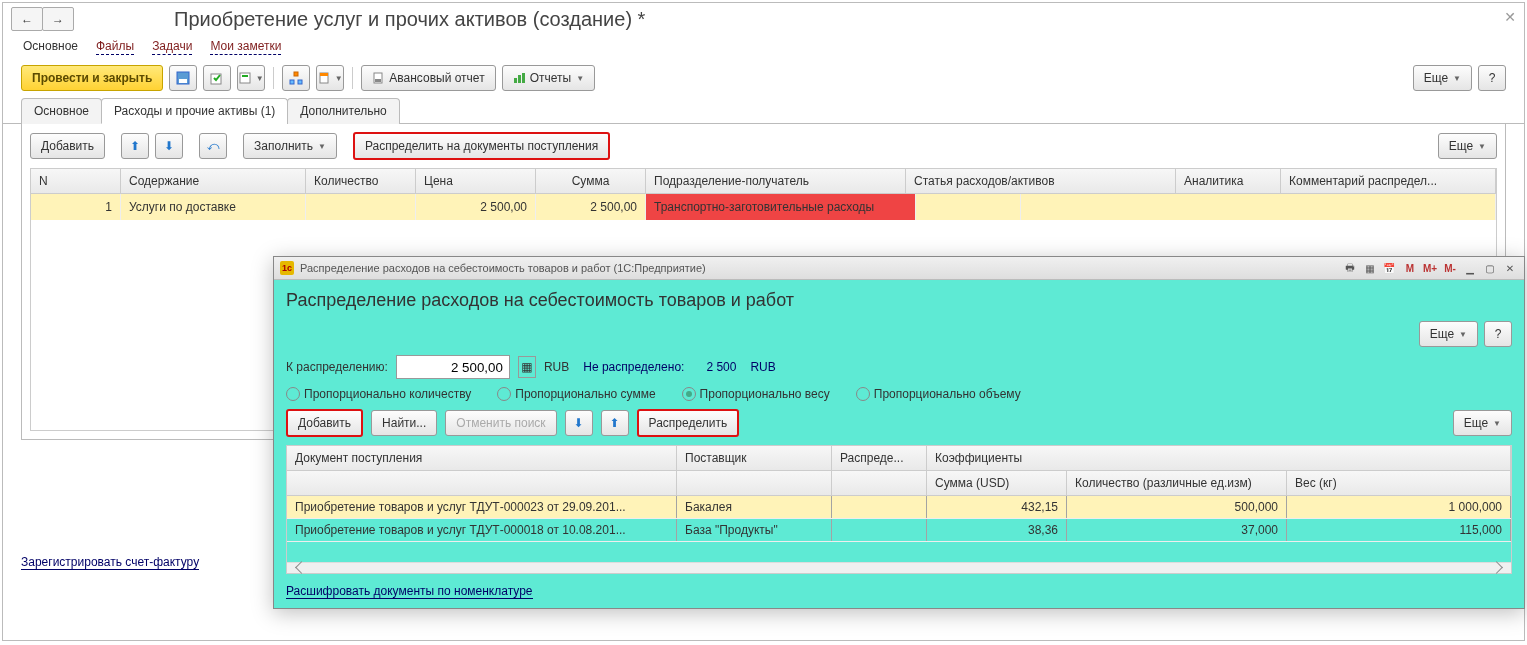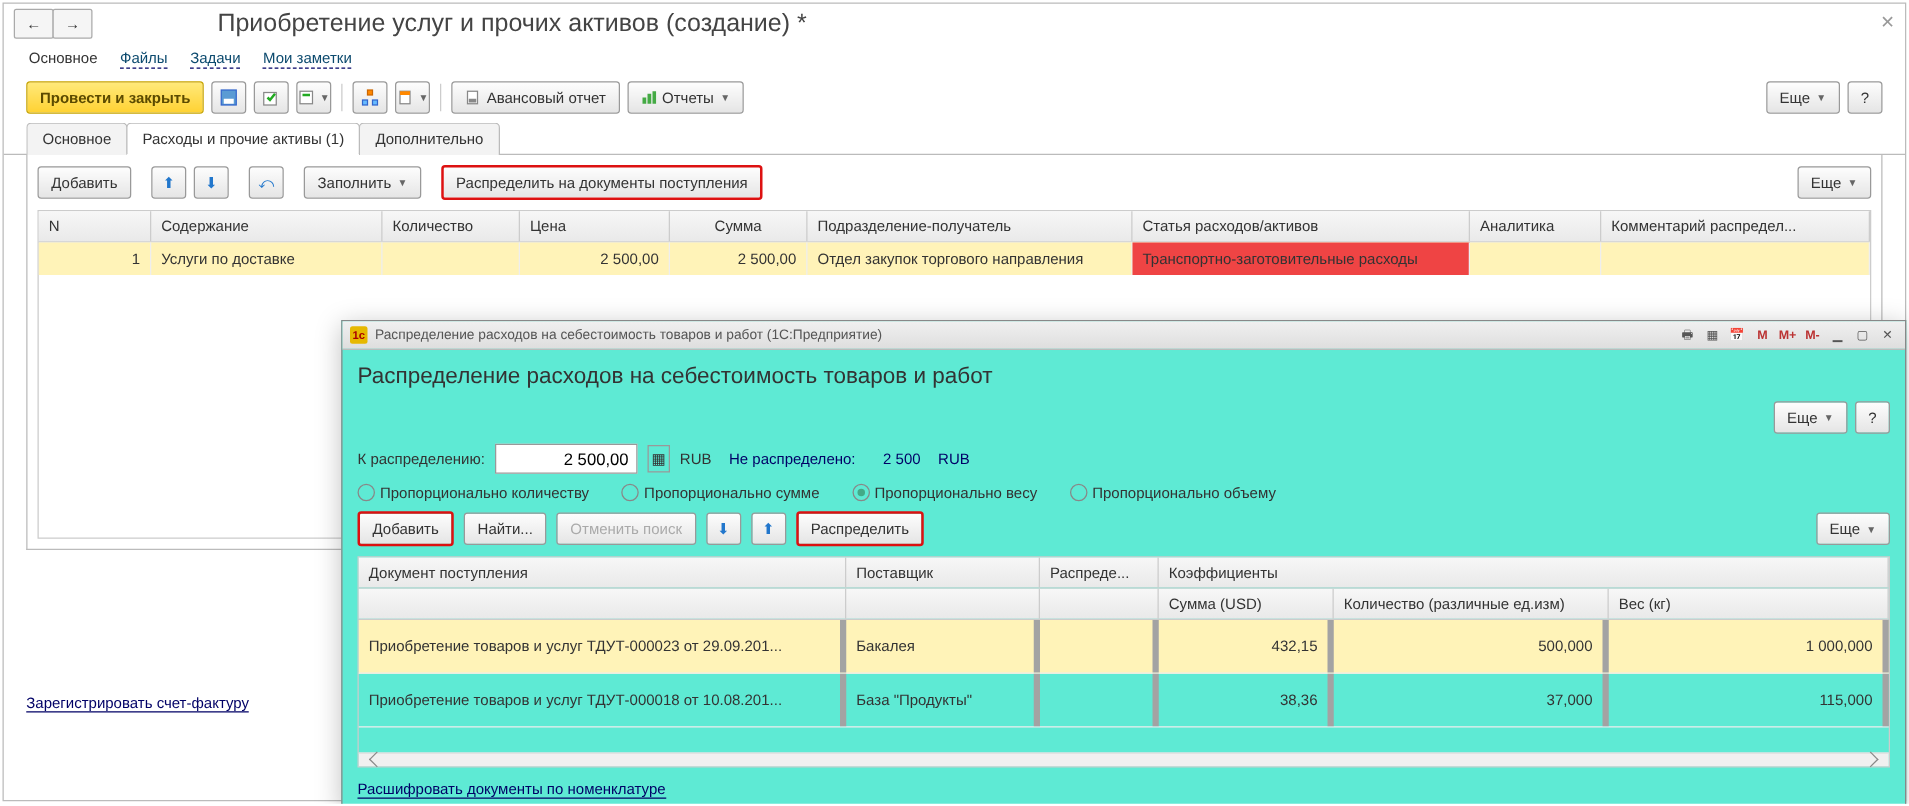--- a/index.html
+++ b/index.html
@@ -3,21 +3,21 @@
 <meta charset="utf-8">
 <style>
 html,body{margin:0;padding:0;font-family:Arial,sans-serif;font-size:12px;color:#333;background:#fff}
 .outer-win{border:1px solid #bbb;margin:2px;position:relative;height:639px;box-sizing:border-box}
 .top-nav{display:flex;align-items:center;padding:4px 8px}
 .nav-btn{width:30px;height:22px;border:1px solid #aaa;background:#f5f5f5;display:flex;align-items:center;justify-content:center;cursor:pointer;border-radius:2px}
 .nav-btn + .nav-btn{margin-left:-1px}
 .page-title{font-size:20px;color:#444;margin-left:100px}
 .close-x{position:absolute;right:8px;top:6px;font-size:14px;color:#999;cursor:pointer}
 .sections{display:flex;gap:18px;padding:4px 20px}
-.sections a{color:#0c4a6e;text-decoration:none;border-bottom:1px dashed #006;padding-bottom:1px}
+.sections a{color:#7f1d1d;text-decoration:none;border-bottom:1px dashed #006;padding-bottom:1px}
 .sections .cur{color:#333;border:none}
 .toolbar{display:flex;align-items:center;gap:6px;padding:6px 18px}
 .btn{height:24px;padding:0 10px;border:1px solid #999;background:linear-gradient(#fdfdfd,#e5e5e5);border-radius:3px;display:flex;align-items:center;gap:5px;cursor:pointer;white-space:nowrap}
 .btn.yellow{background:linear-gradient(#ffe97a,#ffd233);border-color:#c7a400;font-weight:bold;color:#5b4a00}
 .btn.icon{width:26px;padding:0;justify-content:center}
 .btn .dd{font-size:8px;color:#666}
 .sep{width:1px;height:22px;background:#ccc;margin:0 2px}
 .toolbar-right{margin-left:auto;display:flex;gap:6px}
 .tabs{display:flex;padding:0 18px;border-bottom:1px solid #bbb}
 .tab{padding:5px 12px;border:1px solid #bbb;border-bottom:none;background:#f3f3f3;border-radius:4px 4px 0 0;margin-right:-1px;cursor:pointer;position:relative;top:1px}
@@ -54,21 +54,21 @@
 .dlg-row{display:flex;align-items:center;gap:8px;margin:8px 0}
 .inp{border:1px solid #999;height:22px;padding:0 6px;text-align:right;width:100px}
 .radio{display:flex;gap:4px;margin-right:18px}
 .radio .r{width:12px;height:12px;border:1px solid #888;border-radius:50%;display:flex;align-items:center;justify-content:center}
 .radio.sel .r::after{content:"";width:6px;height:6px;background:#4a8;border-radius:50%}
 .dlg-grid{border:1px solid #ccc;margin-top:6px}
 .dlg-gh{display:flex;background:linear-gradient(#f7f7f7,#e9e9e9);border-bottom:1px solid #ccc}
 .dlg-gh2{display:flex;background:linear-gradient(#f7f7f7,#e9e9e9);border-bottom:1px solid #ccc}
 .dlg-gh>div,.dlg-gh2>div{padding:5px 8px;border-right:1px solid #ccc;box-sizing:border-box;text-align:left}
 .dlg-grow{display:flex;border-bottom:1px solid #eee}
-.dlg-grow>div{padding:14px 8px;border-right:5px solid #a3a3a3;box-sizing:border-box}
+.dlg-grow>div{padding:4px 8px;border-right:1px solid #a3a3a3;box-sizing:border-box}
 .dc-doc{width:390px}
 .dc-sup{width:155px}
 .dc-dist{width:95px}
 .dc-coef{flex:1;text-align:center}
 .dc-sum{width:140px;text-align:right}
 .dc-qty{width:220px;text-align:right}
 .dc-w{flex:1;text-align:right}
 .dlg-grow.yel{background:#fff3b8}
 .scroll{height:10px;background:#f0f0f0;border-top:1px solid #ddd;position:relative}
 .scroll::before{content:"";position:absolute;left:10px;width:8px;height:8px;border-left:1px solid #888;border-bottom:1px solid #888;transform:rotate(45deg);top:0}
@@ -202,21 +202,20 @@
         <div class="col-exp">Статья расходов/активов</div>
         <div class="col-an">Аналитика</div>
         <div class="col-com">Комментарий распредел...</div>
       </div>
       <div class="grid-row yel">
         <div class="col-n">1</div>
         <div class="col-cont">Услуги по доставке</div>
         <div class="col-qty"></div>
         <div class="col-price">2 500,00</div>
         <div class="col-sum">2 500,00</div>
-        <div class="col-dept">Отдел закупок торгового направления</div>
         <div class="col-exp hl">Транспортно-заготовительные расходы</div>
         <div class="col-an"></div>
         <div class="col-com"></div>
       </div>
       <div style="height:210px"></div>
     </div>
   </div>
 
   <span class="link-bottom">Зарегистрировать счет-фактуру</span>
 

